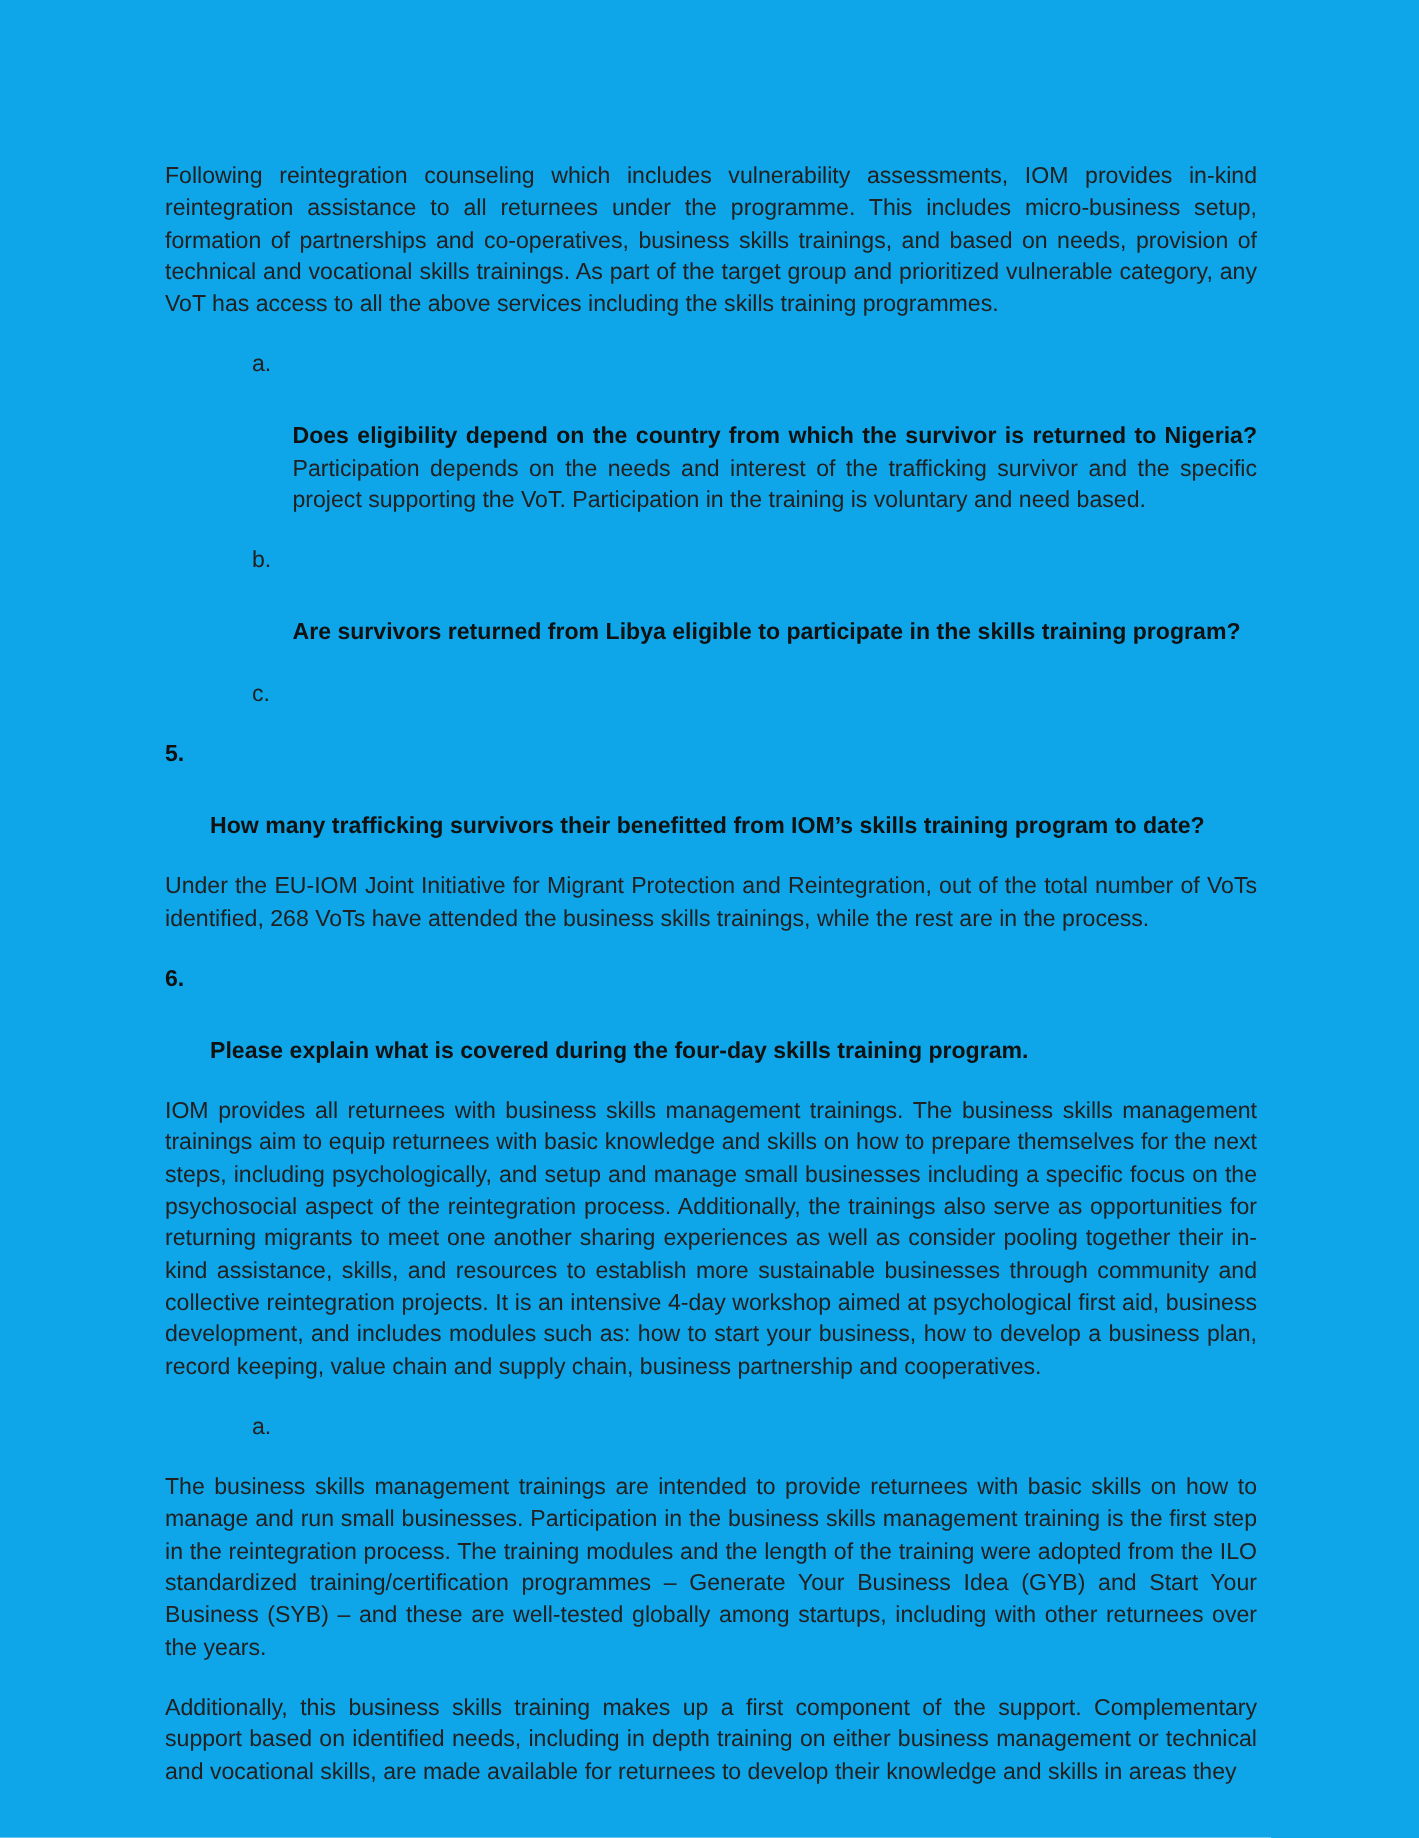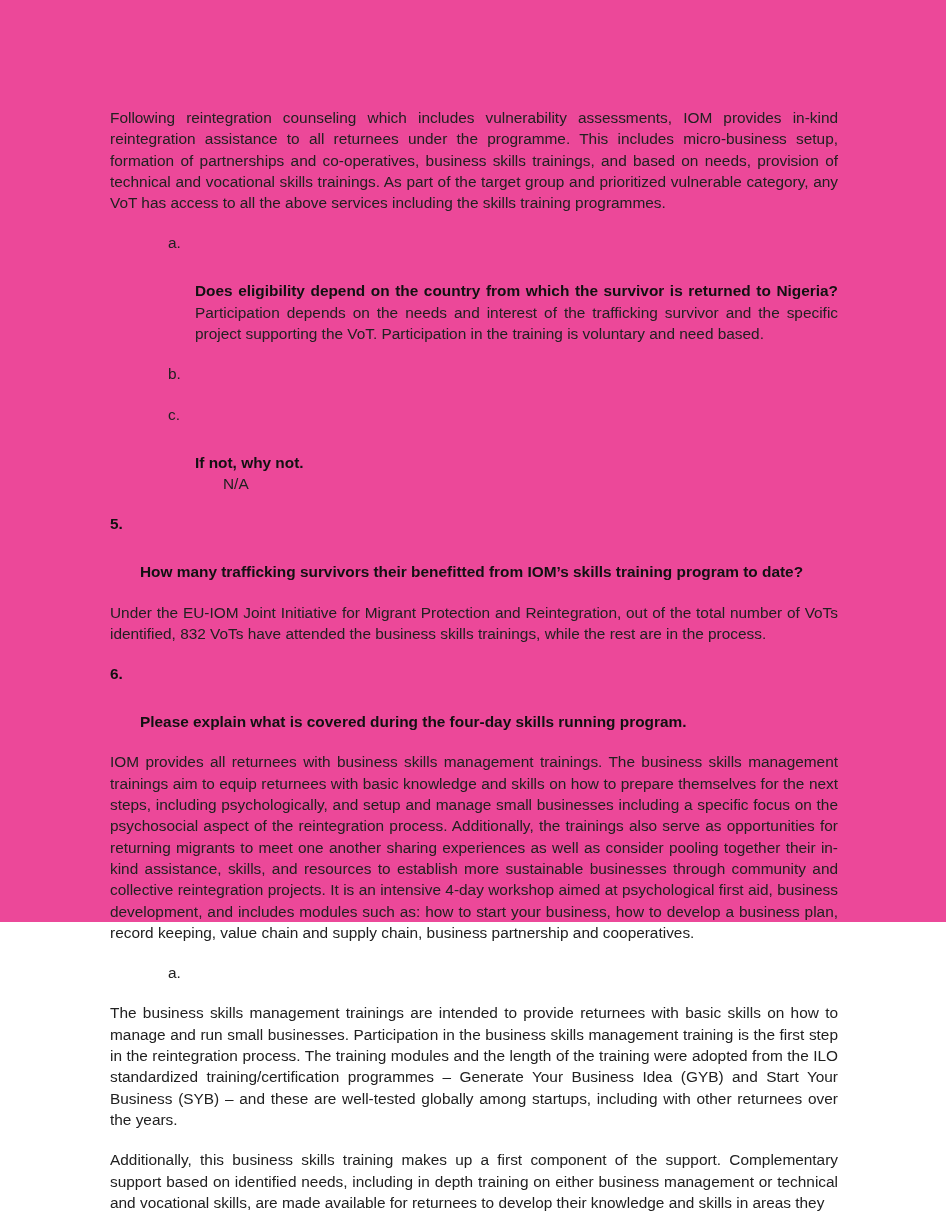--- a/index.html
+++ b/index.html
@@ -13,23 +13,23 @@
     overflow: hidden;
     font-family: "Liberation Sans", sans-serif;
     font-size: 15.4px;
     line-height: 21.3px;
     color: #212121;
     -webkit-font-smoothing: antialiased;
   }
   .page {
     box-sizing: border-box;
     width: 946px;
-    height: 922px;
+    height: 1225px;
     padding: 107px 108px 0 110px;
-    background: #ec4899;
+    background: #0ea5e9;
   }
   .para {
     margin: 0 0 19px 0;
     text-align: justify;
   }
   .li {
     display: flex;
     margin: 0 0 19px 0;
   }
   
@@ -72,44 +72,43 @@
   <div class="li li-letter">
     <span class="marker">a.</span>
     <div class="body">
       <span class="q">Does eligibility depend on the country from which the survivor is returned to Nigeria?</span>
       <span>Participation depends on the needs and interest of the trafficking survivor and the specific project supporting the VoT. Participation in the training is voluntary and need based.</span>
     </div>
   </div>
 
   <div class="li li-letter">
     <span class="marker">b.</span>
+    <div class="body">
+      <span class="q">Are survivors returned from Libya eligible to participate in the skills training program?</span>
+    </div>
   </div>
 
 
   <div class="li li-letter">
     <span class="marker">c.</span>
-    <div class="body">
-      <span class="q">If not, why not.</span>
-      <div class="na-line">N/A</div>
-    </div>
   </div>
 
   <div class="li li-num">
     <span class="marker">5.</span>
     <div class="body">
       <span class="q">How many trafficking survivors their benefitted from IOM’s skills training program to date?</span>
     </div>
   </div>
 
-  <p class="para">Under the EU-IOM Joint Initiative for Migrant Protection and Reintegration, out of the total number of VoTs identified, 832 VoTs have attended the business skills trainings, while the rest are in the process.</p>
+  <p class="para">Under the EU-IOM Joint Initiative for Migrant Protection and Reintegration, out of the total number of VoTs identified, 268 VoTs have attended the business skills trainings, while the rest are in the process.</p>
 
   <div class="li li-num">
     <span class="marker">6.</span>
     <div class="body">
-      <span class="q">Please explain what is covered during the four-day skills running program.</span>
+      <span class="q">Please explain what is covered during the four-day skills training program.</span>
     </div>
   </div>
 
   <p class="para">IOM provides all returnees with business skills management trainings. The business skills management trainings aim to equip returnees with basic knowledge and skills on how to prepare themselves for the next steps, including psychologically, and setup and manage small businesses including a specific focus on the psychosocial aspect of the reintegration process. Additionally, the trainings also serve as opportunities for returning migrants to meet one another sharing experiences as well as consider pooling together their in-kind assistance, skills, and resources to establish more sustainable businesses through community and collective reintegration projects. It is an intensive 4-day workshop aimed at psychological first aid, business development, and includes modules such as: how to start your business, how to develop a business plan, record keeping, value chain and supply chain, business partnership and cooperatives.</p>
 
   <div class="li li-letter">
     <span class="marker">a.</span>
   </div>
 
   <p class="para">The business skills management trainings are intended to provide returnees with basic skills on how to manage and run small businesses. Participation in the business skills management training is the first step in the reintegration process. The training modules and the length of the training were adopted from the ILO standardized training/certification programmes – Generate Your Business Idea (GYB) and Start Your Business (SYB) – and these are well-tested globally among startups, including with other returnees over the years.</p>

